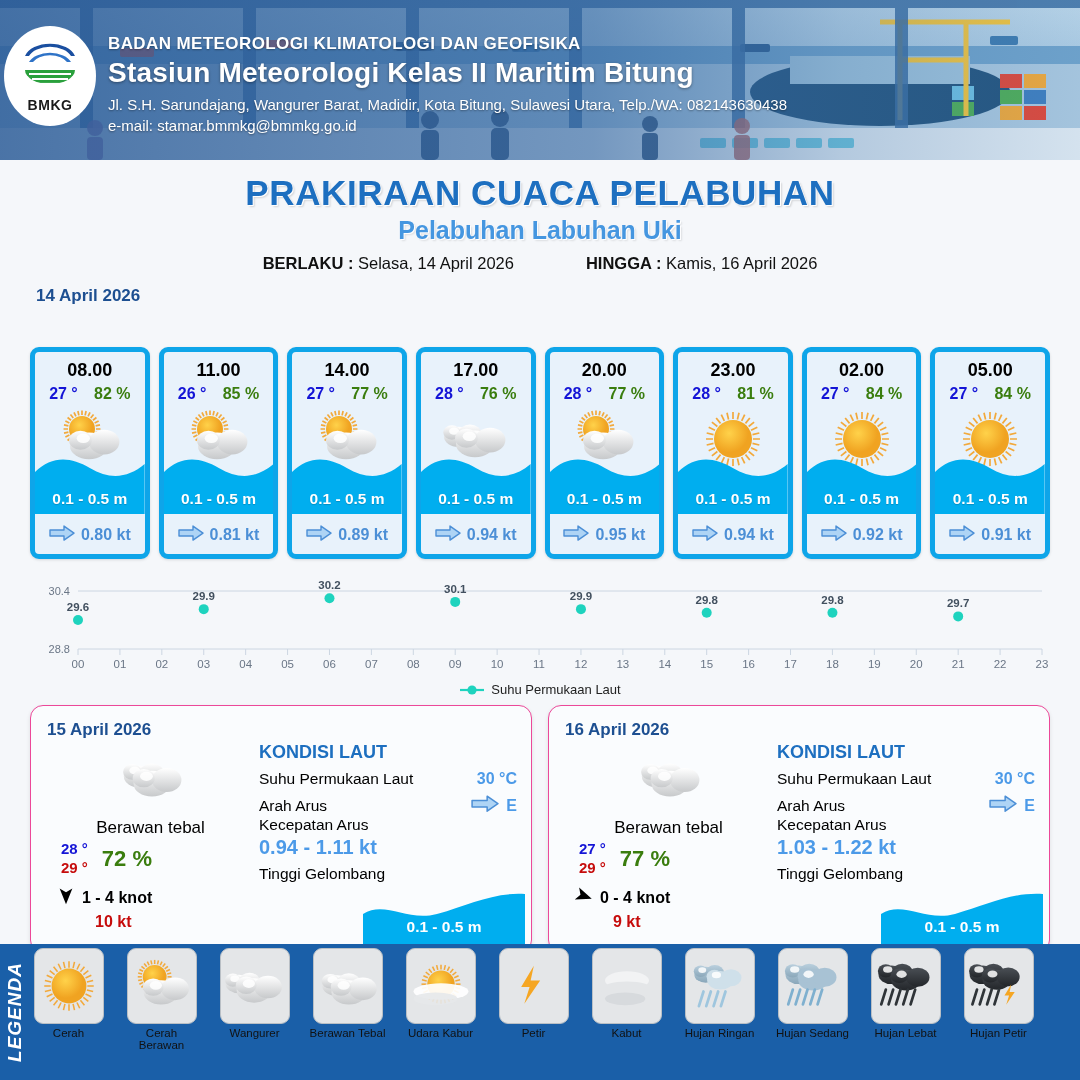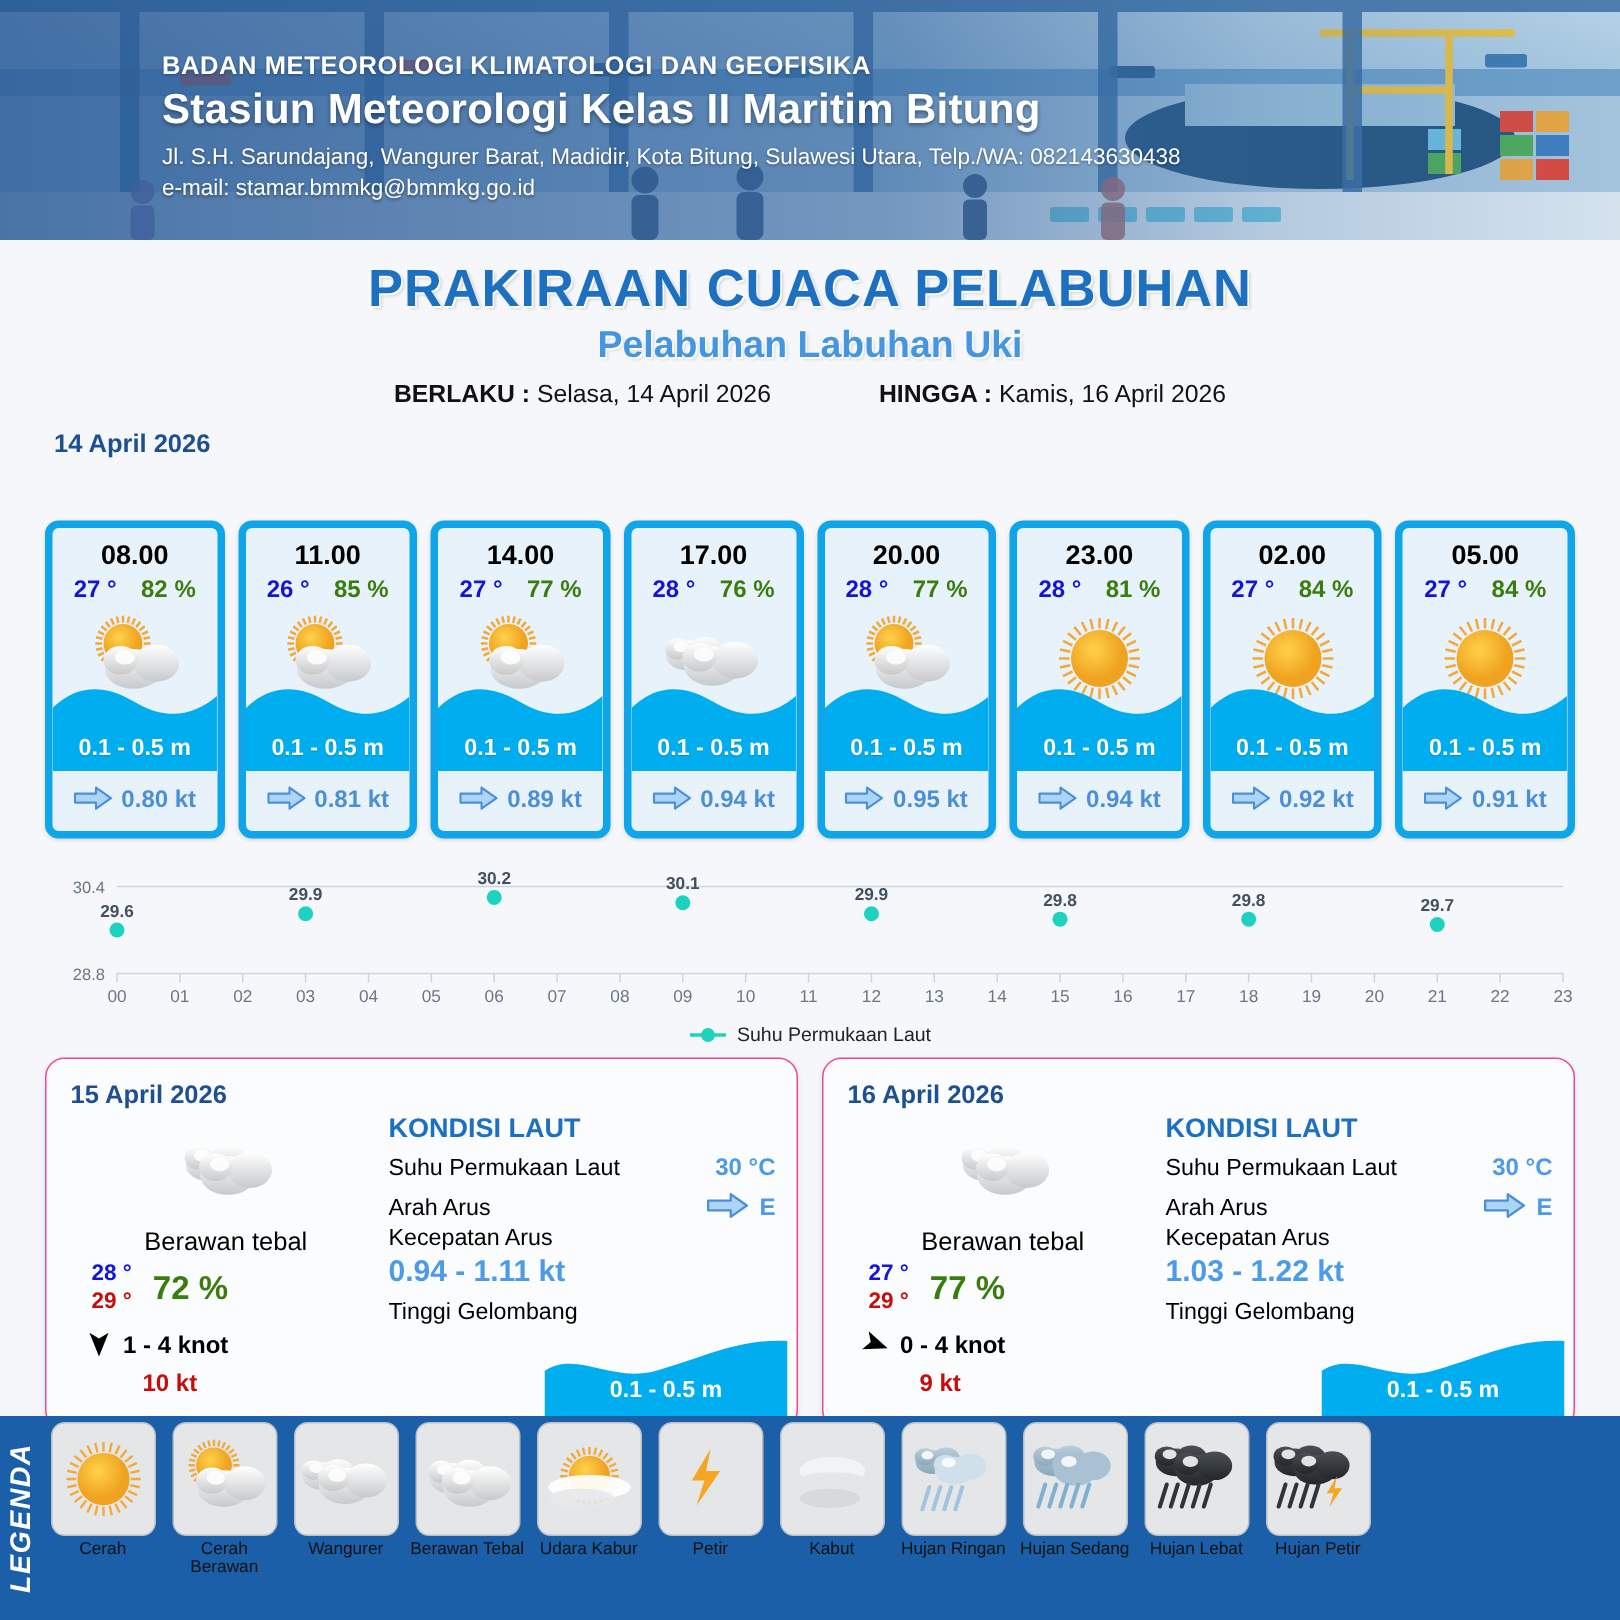--- a/index.html
+++ b/index.html
@@ -131,21 +131,21 @@
   }
   .legenda-side span {
     transform:rotate(-90deg); white-space:nowrap;
     color:#fff; font-size:19px; font-weight:bold; font-style:italic; letter-spacing:1px;
   }
   .legenda-body { flex:1; padding:4px 6px 4px 0; }
   .legenda-note {
     color:#fff; font-size:12.4px; font-style:italic; font-weight:bold;
     padding:5px 0 4px 6px; letter-spacing:.1px;
   }
-  .legenda-items { display:flex; gap:4px; }
+  .legenda-items { display:flex; gap:16px; }
   .leg-item { width:77px; display:flex; flex-direction:column; align-items:center; }
   .leg-box {
     width:70px; height:76px; background:#e4e6e8;
     border:1px solid #b9bfc5; border-radius:9px;
     display:flex; align-items:center; justify-content:center;
   }
   .leg-label { font-size:11.5px; color:#111; margin-top:3px; text-align:center; }
 </style>
 </head>
 <body>
@@ -231,20 +231,35 @@
         <circle cx="742" cy="126" r="8"></circle>
         <rect x="734" y="135" width="16" height="25" rx="4"></rect>
       </g>
     <g fill="#8d6fae" opacity=".8">
         <circle cx="95" cy="128" r="8"></circle>
         <rect x="87" y="137" width="16" height="23" rx="4"></rect>
       </g>
   </svg>
   <div class="hdr-overlay"></div>
 
+  <div class="logo-wrap">
+    <svg class="logo-mark" viewBox="0 0 62 56">
+      <path d="M6 16 A26 17 0 0 1 56 16 L52 16 A22 13 0 0 0 10 16 Z" fill="#1a4fa0"></path>
+      <path d="M10 22 A22 13 0 0 1 52 22 L48 22 A18 10 0 0 0 14 22 Z" fill="#2f73c7"></path>
+      <ellipse cx="31" cy="24" rx="13" ry="5" fill="#ffffff"></ellipse>
+      <rect x="5" y="25" width="52" height="4" fill="#ffffff"></rect>
+      <path d="M6 30 h50 a25 14 0 0 1 -50 0 Z" fill="#2aa03c"></path>
+      <g stroke="#ffffff" stroke-width="2.2" fill="none">
+        <path d="M10 34 h42"></path>
+          <path d="M13 39 h36"></path>
+          <path d="M19 44 h24"></path>
+      </g>
+    </svg>
+    <div class="logo-text">BMKG</div>
+  </div>
 
   <div class="hdr-text">
     <div class="hdr-line1">BADAN METEOROLOGI KLIMATOLOGI DAN GEOFISIKA</div>
     <div class="hdr-line2">Stasiun Meteorologi Kelas II Maritim Bitung</div>
     <div class="hdr-line3">Jl. S.H. Sarundajang, Wangurer Barat, Madidir, Kota Bitung, Sulawesi Utara, Telp./WA: 082143630438</div>
     <div class="hdr-line4">e-mail: stamar.bmmkg@bmmkg.go.id</div>
   </div>
 </div>
 
 <div class="title-main">PRAKIRAAN CUACA PELABUHAN</div>

